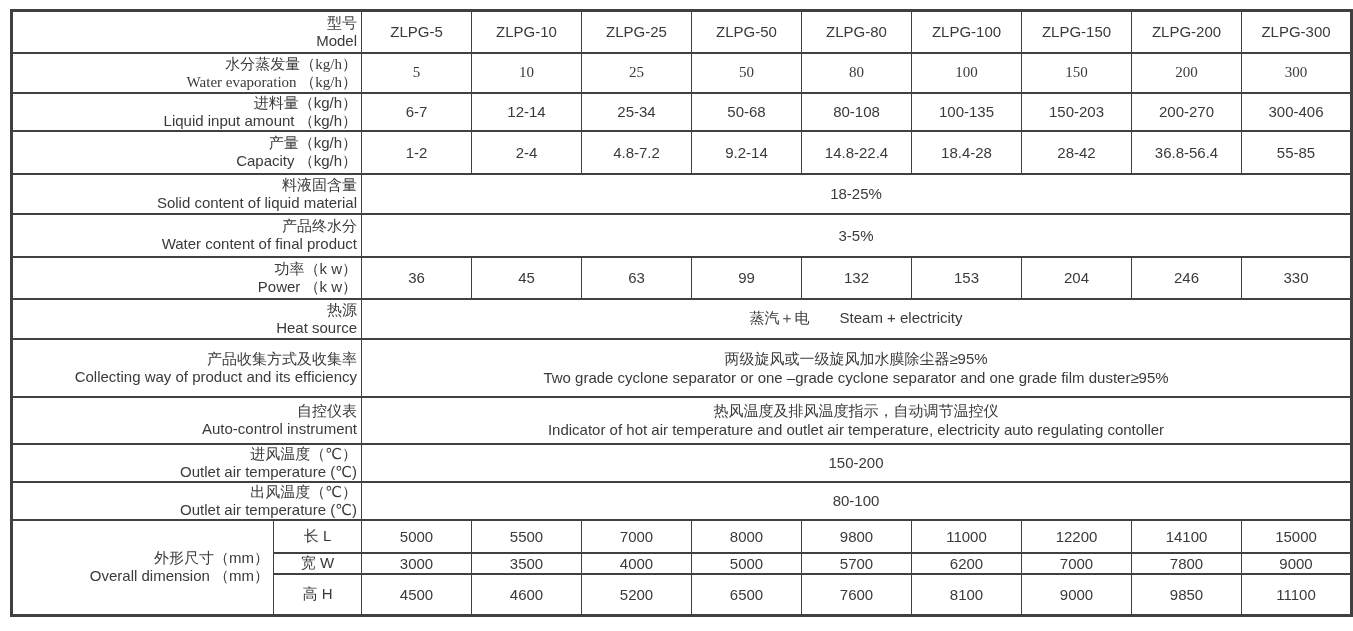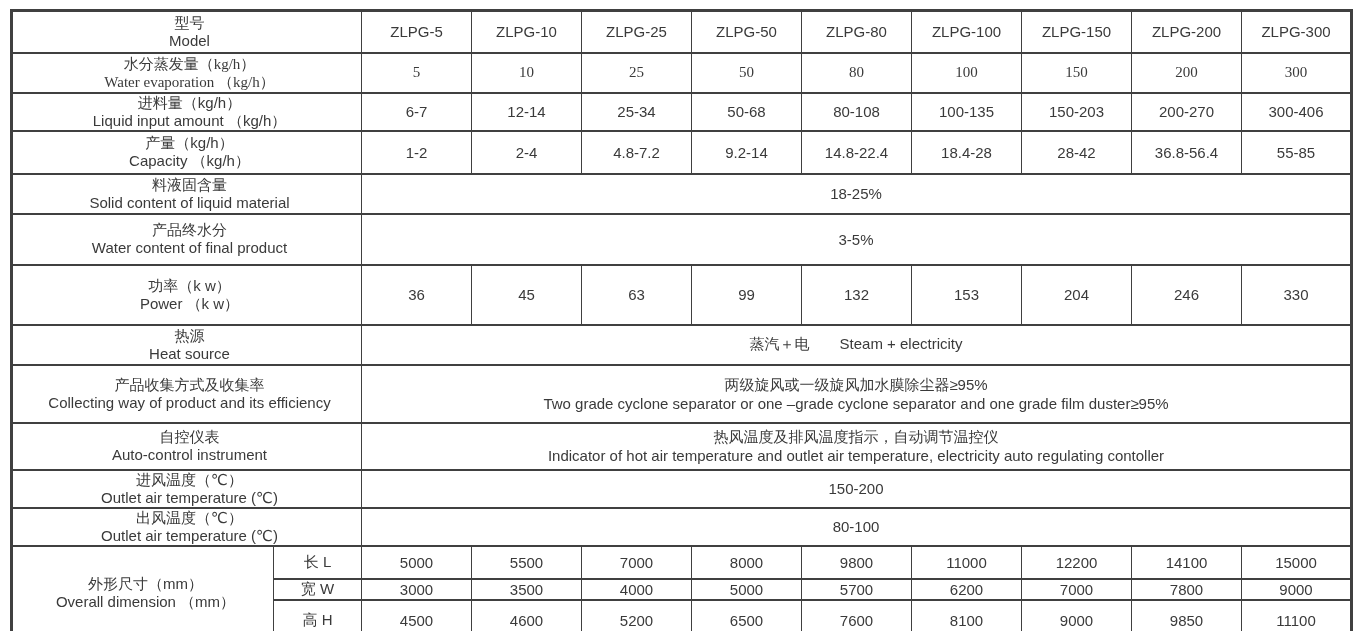--- a/index.html
+++ b/index.html
@@ -19,30 +19,30 @@
     border:1.5px solid #404040;
     border-top-width:2px;
     border-bottom-width:2px;
     font-size:15px;
     text-align:center;
     vertical-align:middle;
     padding:0;
     overflow:hidden;
   }
   td.lbl{
-    text-align:center;
+    text-align:right;
     padding-left:9px;
     padding-right:4px;
   }
   td.lbl div{line-height:18px;}
   td.merged div{line-height:19px;}
   
   tr.r1{height:42px;}  tr.r2{height:40px;font-family:Liberation Serif, serif;}  tr.r3{height:32px;}
-  tr.r4{height:43px;}  tr.r5{height:40px;}  tr.r6{height:51px;}
-  tr.r7{height:60px;}  tr.r8{height:40px;}  tr.r9{height:58px;}
+  tr.r4{height:43px;}  tr.r5{height:40px;}  tr.r6{height:43px;}
+  tr.r7{height:42px;}  tr.r8{height:40px;}  tr.r9{height:58px;}
   tr.r10{height:47px;} tr.r11{height:28px;} tr.r12{height:38px;}
   tr.r13{height:33px;} tr.r14{height:14px;} tr.r15{height:42px;}
 </style>
 </head>
 <body>
 
 <table class="spec">
   <colgroup>
     <col style="width:262px">
       <col style="width:88px">

